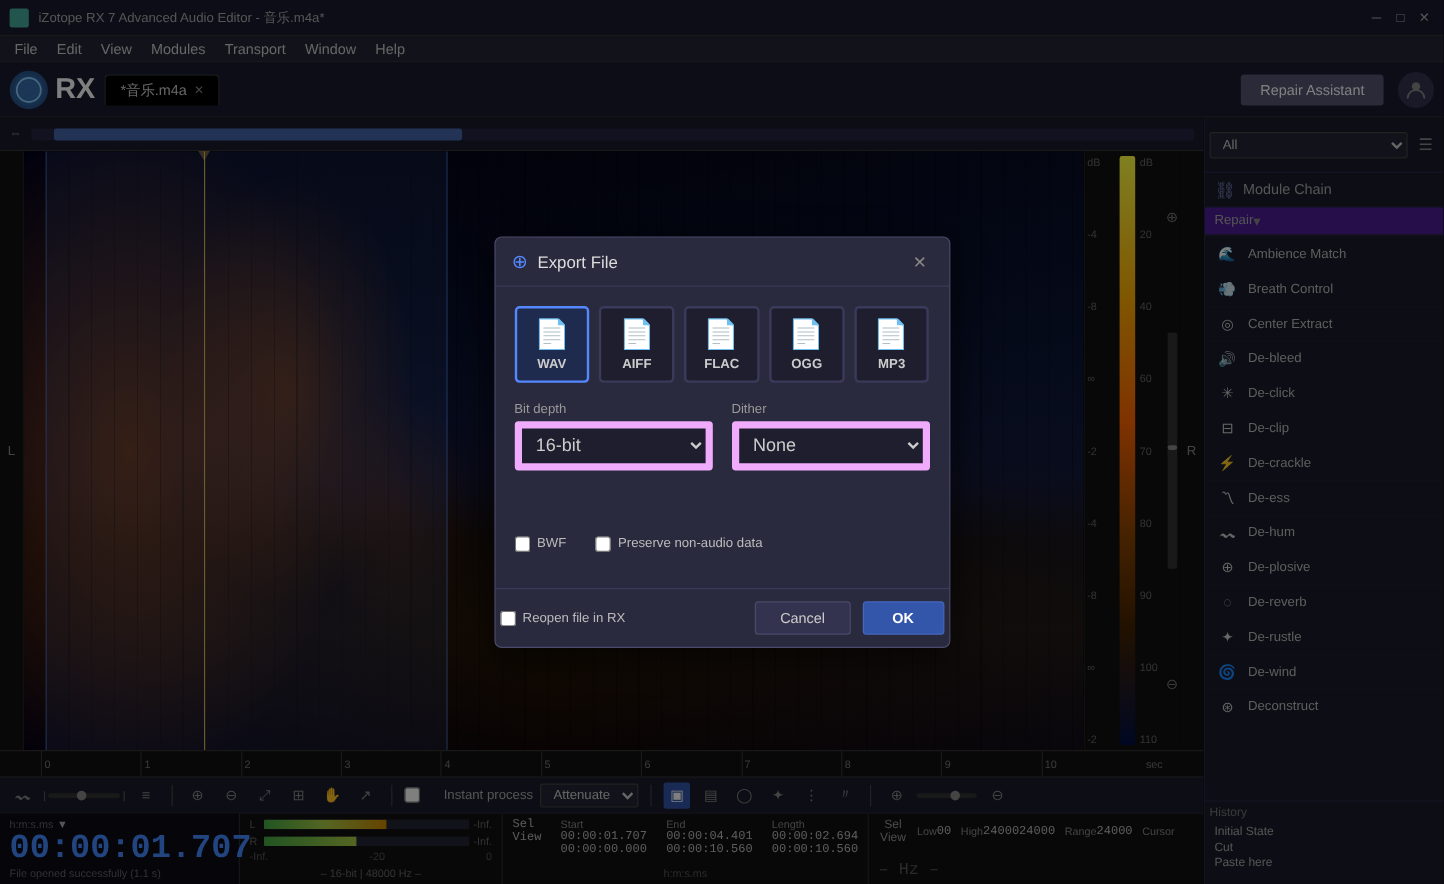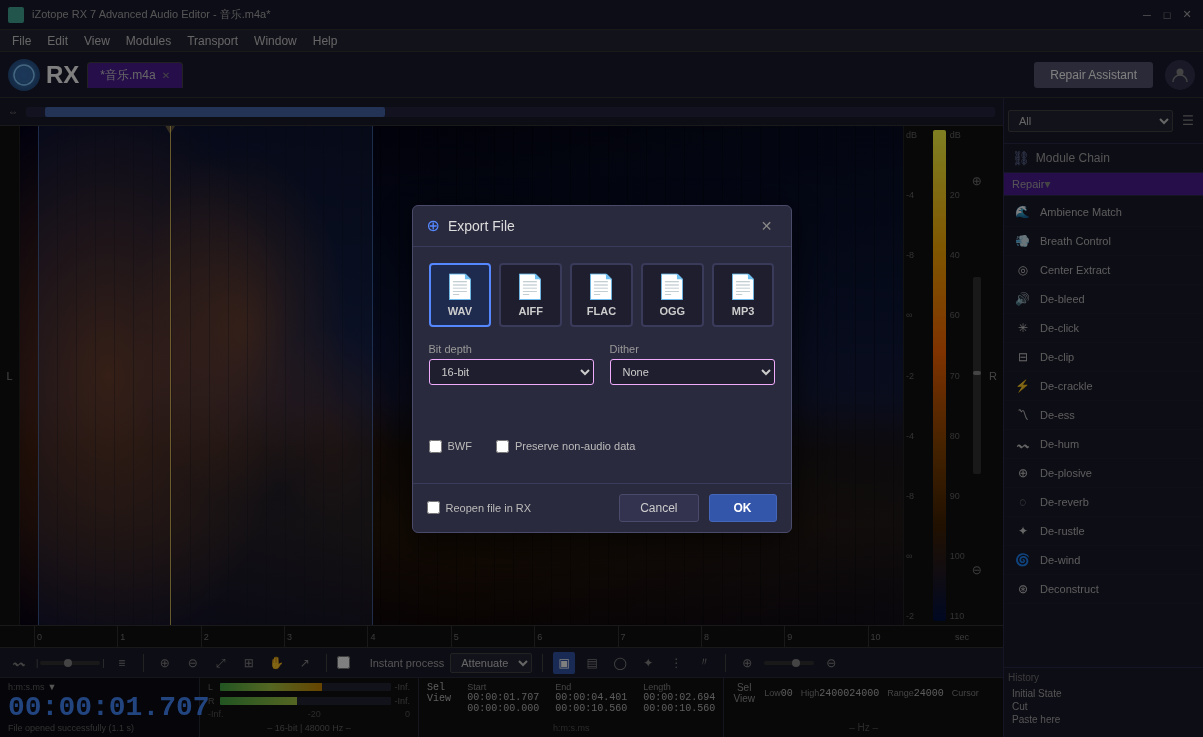--- a/index.html
+++ b/index.html
@@ -39,21 +39,21 @@
       align-items: center;
       padding: 0 8px;
       gap: 8px;
       border-bottom: 1px solid #333;
     }
     .logo-rx { display: flex; align-items: center; gap: 6px; }
     .logo-circle { width: 32px; height: 32px; border-radius: 50%; background: radial-gradient(circle, #4488cc, #1a3a6a); display: flex; align-items: center; justify-content: center; font-weight: bold; font-size: 14px; color: #fff; }
     .logo-rx-text { font-size: 24px; font-weight: bold; color: #fff; }
     .tab-bar { display: flex; align-items: center; gap: 2px; flex: 1; }
     .tab { background: #2a2a4a; padding: 4px 12px; border-radius: 4px 4px 0 0; color: #ccc; font-size: 12px; display: flex; align-items: center; gap: 6px; cursor: pointer; border: 1px solid #444; border-bottom: none; }
-    .tab.active { background: #4c1d95; }
+    .tab.active { background: #000000; }
     .tab-close { color: #888; font-size: 10px; cursor: pointer; }
     .repair-btn {
       background: #555570;
       color: #fff;
       padding: 6px 16px;
       border: none;
       border-radius: 3px;
       cursor: pointer;
       font-size: 12px;
       margin-left: auto;
@@ -223,21 +223,21 @@
       width: 280px;
       padding: 4px 8px;
       display: flex;
       flex-direction: column;
       justify-content: space-between;
     }
     .freq-row { display: flex; gap: 8px; }
     .freq-col { display: flex; flex-direction: row; align-items: center; }
     .freq-col-label { font-size: 9px; color: #888; }
     .freq-col-value { font-size: 10px; color: #bbb; font-family: 'Courier New', monospace; }
-    .hz-label { font-size: 10px; color: #555; text-align: center; }
+    .hz-label { font-size: 14px; color: #555; text-align: left; font-family: Liberation Mono, monospace; }
 
     
     #right-panel {
       width: 200px;
       background: #1a1a2a;
       border-left: 1px solid #2a2a4a;
       display: flex;
       flex-direction: column;
       overflow: hidden;
     }
@@ -371,45 +371,45 @@
     .dialog-fields {
       display: flex;
       gap: 16px;
       margin-bottom: 14px;
     }
     .field-group { flex: 1; }
     .field-label { font-size: 11px; color: #999; margin-bottom: 4px; }
     .field-select {
       width: 100%;
       background: #1e1e2e;
-      border: 1px solid #f0abfc;
+      border: 6px solid #f0abfc;
       color: #ccc;
       padding: 5px 8px;
-      font-size: 11px;
+      font-size: 15px;
       border-radius: 3px;
       cursor: pointer;
     }
     .checkbox-row {
       display: flex;
       gap: 24px;
       margin-bottom: 14px;
     }
     .checkbox-item {
       display: flex;
       align-items: flex-start;
       gap: 6px;
       cursor: pointer;
       margin-top: 41px;
     }
     .checkbox-item input[type=checkbox] { cursor: pointer; }
     .checkbox-label { font-size: 11px; color: #bbb; }
     .dialog-footer {
       display: flex;
       align-items: center;
-      padding: 10px 14px;
+      padding: 10px 4px;
       border-top: 1px solid #3a3a5a;
       gap: 10px;
     }
     .reopen-checkbox { display: flex; align-items: center; gap: 6px; font-size: 11px; color: #bbb; flex: 1; cursor: pointer; }
     .btn-cancel {
       padding: 6px 20px;
       background: #333350;
       border: 1px solid #4a4a6a;
       color: #ccc;
       border-radius: 3px;

